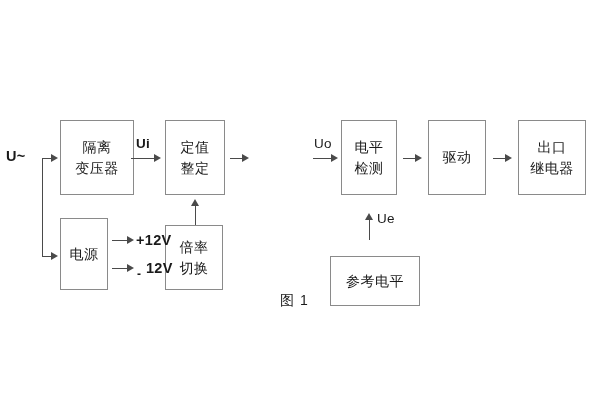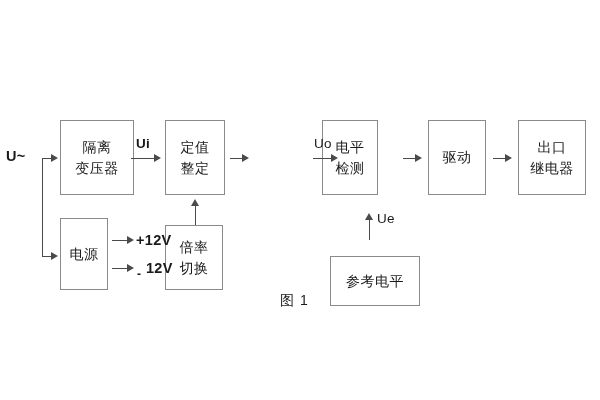--- a/index.html
+++ b/index.html
@@ -96,21 +96,21 @@
     <span class="ln">隔离</span>
     <span class="ln">变压器</span>
   </div>
 
   <div class="box" style="left:165px; top:120px; width:60px; height:75px;">
     <span class="ln">定值</span>
     <span class="ln">整定</span>
   </div>
 
 
-  <div class="box" style="left:322px; top:120px; width:56px; height:75px;">
+  <div class="box" style="left:341px; top:120px; width:56px; height:75px;">
     <span class="ln">电平</span>
     <span class="ln">检测</span>
   </div>
 
   <div class="box" style="left:428px; top:120px; width:58px; height:75px;text-align:right;">
     <span class="ln">驱动</span>
   </div>
 
   <div class="box" style="left:518px; top:120px; width:68px; height:75px;">
     <span class="ln">出口</span>

